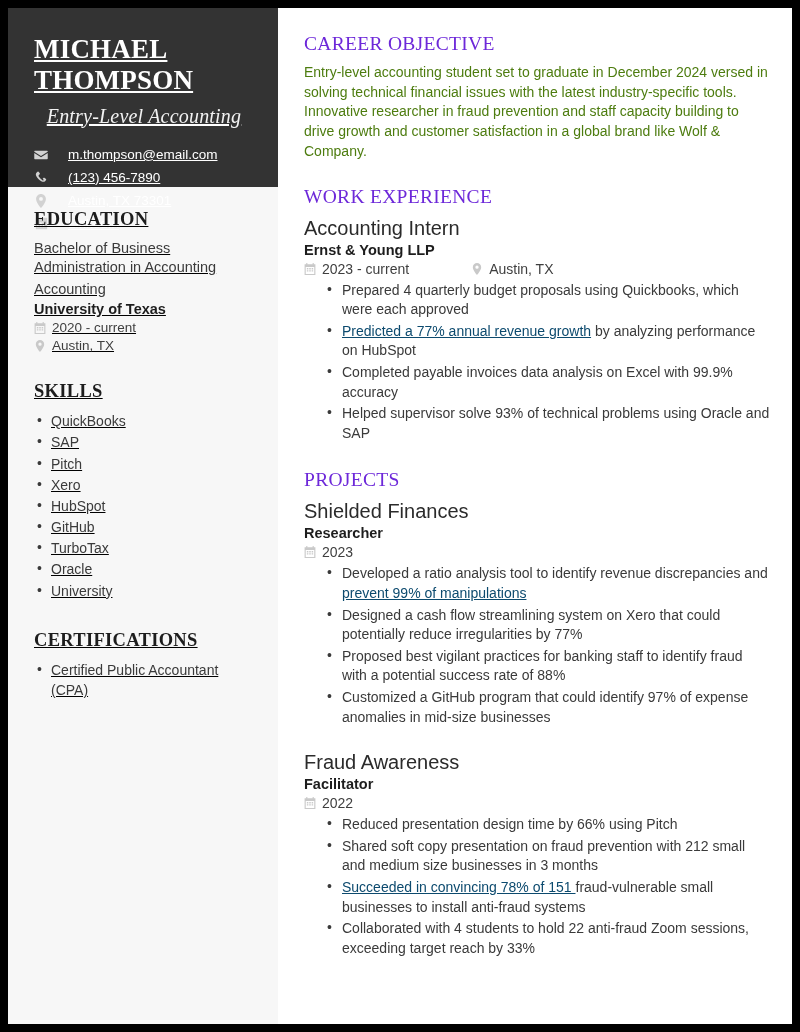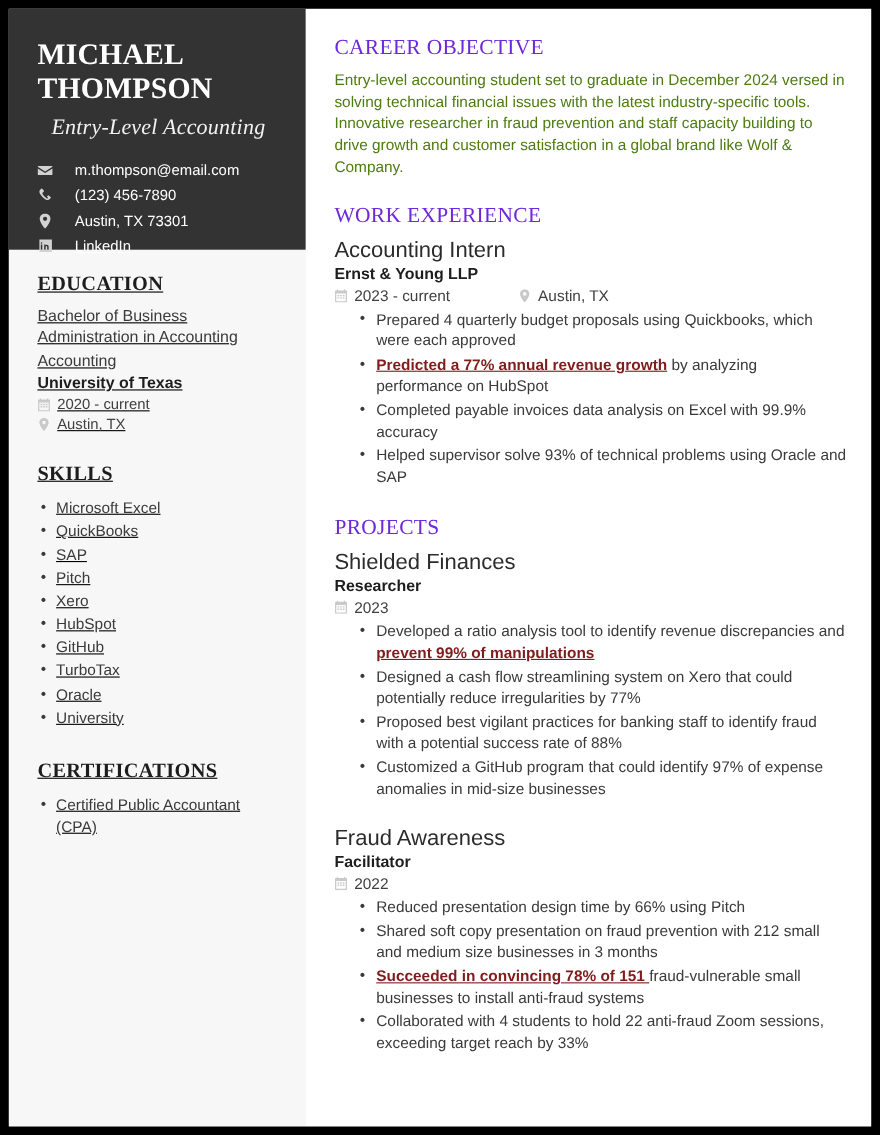--- a/index.html
+++ b/index.html
@@ -23,21 +23,22 @@
     width: 270px;
     flex: 0 0 270px;
     background: #f7f7f7;
     display: flex;
     flex-direction: column;
   }
   .side-header {
     background: #333333;
     color: #ffffff;
     padding: 26px 24px 26px 26px;
-    height: 219px;
+    height: 179px;
+    text-decoration: underline;
   }
   .name {
     font-family: "Liberation Serif", serif;
     font-weight: bold;
     font-size: 27px;
     line-height: 1.16;
     letter-spacing: 0.2px;
     color: #ffffff;
   }
   .job-title {
@@ -194,22 +195,22 @@
     line-height: 1.4;
     margin-bottom: 2px;
   }
   ul.bullets li::before {
     content: "•";
     position: absolute;
     left: 2px; top: -1px;
     color: #3a3a3a;
   }
   .hl {
-    font-weight: bold;
-    color: #7f1d1d;
+    font-weight: normal;
+    color: #0c4a6e;
     text-decoration: underline;
   }
   .sec-gap { height: 24px; }
   .entry-gap { height: 19px; }
 </style>
 </head>
 <body>
 
 <div class="page">
 
@@ -286,21 +287,20 @@
           </span>
           <span>Austin, TX</span>
         </div>
       </section>
 
       <div class="block-gap"></div>
 
       <section>
         <h2 class="side-h">SKILLS</h2>
         <ul class="plain">
-          <li>Microsoft Excel</li>
           <li>QuickBooks</li>
           <li>SAP</li>
           <li>Pitch</li>
           <li>Xero</li>
           <li>HubSpot</li>
           <li>GitHub</li>
           <li>TurboTax</li>
           <li>Oracle</li>
           <li>University</li>
         </ul>

